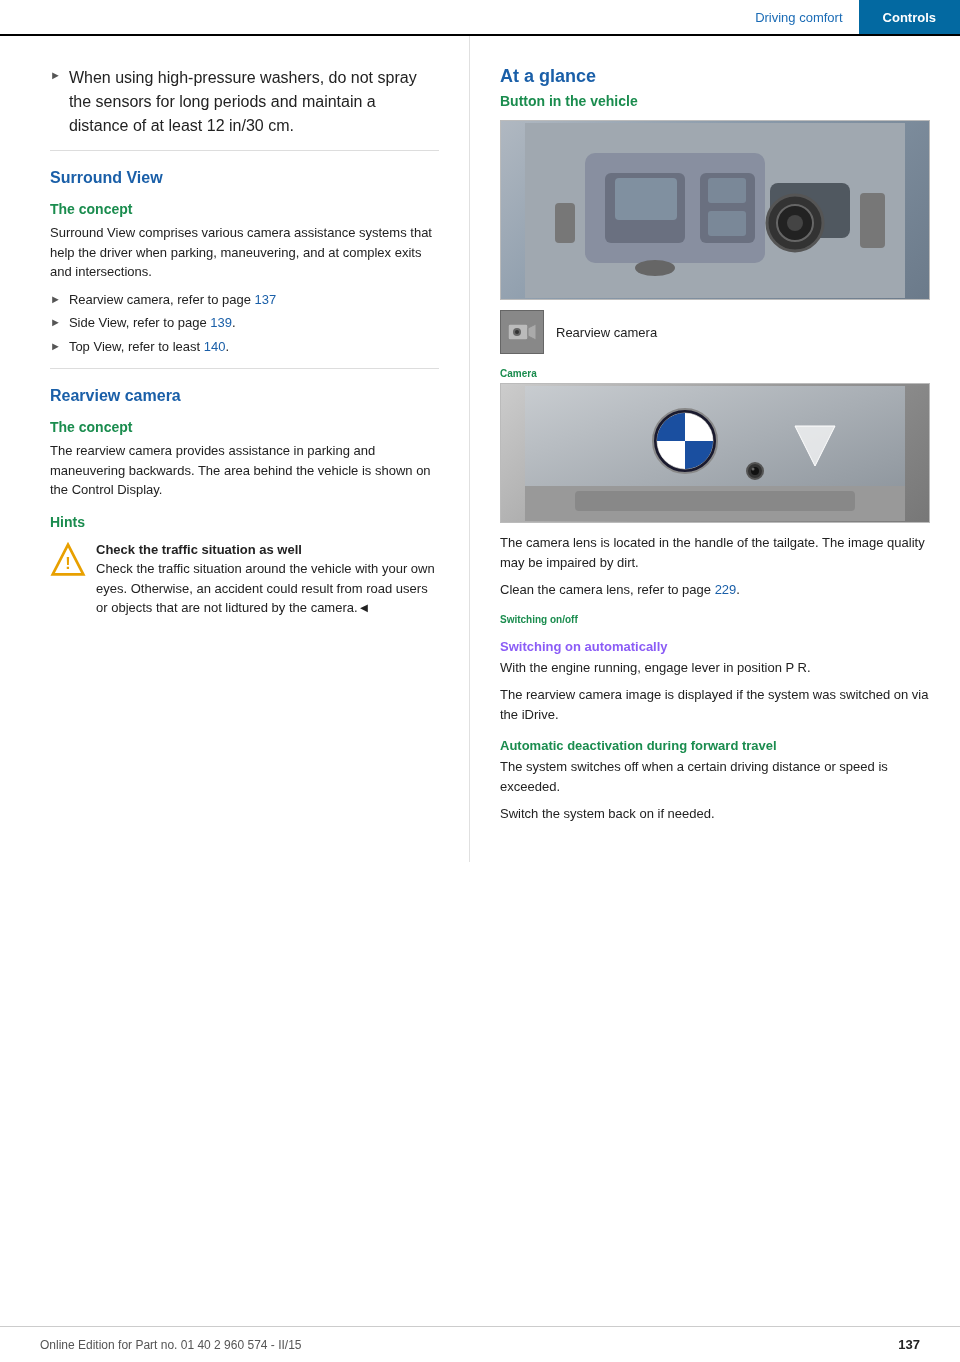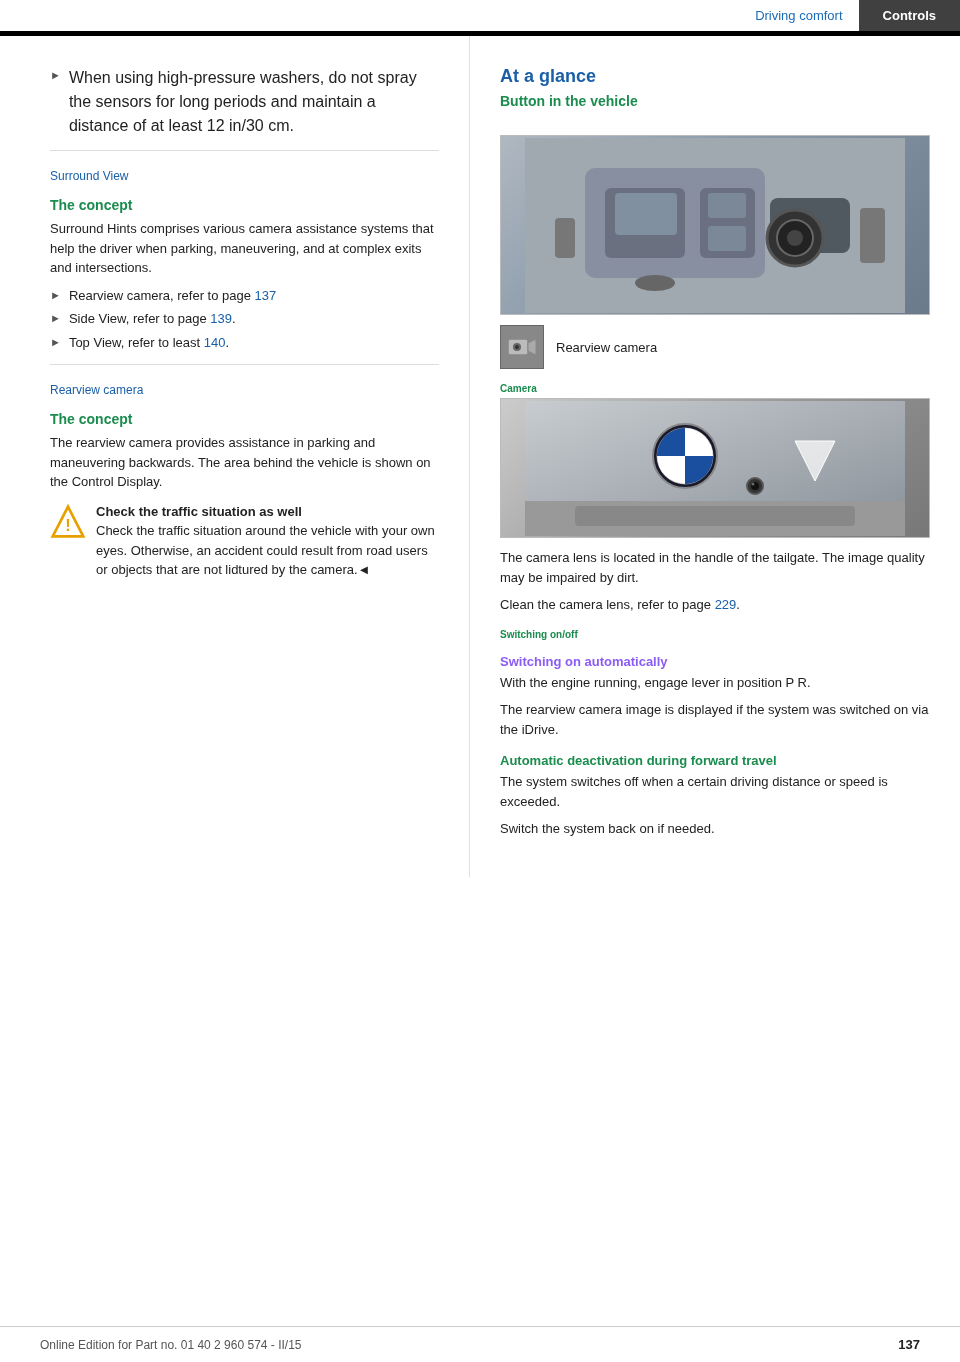--- a/index.html
+++ b/index.html
@@ -9,31 +9,31 @@
       background: #fff;
       width: 960px;
       min-height: 1362px;
       color: #222;
       position: relative;
     }
     .header {
       display: flex;
       justify-content: flex-end;
       align-items: center;
-      border-bottom: 5px solid #000000;
+      border-bottom: 2px solid #000000;
       height: 36px;
       padding-right: 0;
     }
     .header-driving {
       color: #1a6bb5;
       font-size: 13px;
       padding: 0 16px;
     }
     .header-controls {
-      background: #404040;
+      background: #0369a1;
       color: #fff;
       font-size: 13px;
       padding: 0 24px;
       height: 100%;
       display: flex;
       align-items: center;
       font-weight: bold;
     }
     .content-area {
       display: flex;
@@ -43,22 +43,22 @@
       width: 470px;
       padding: 30px 30px 30px 50px;
       border-right: 1px solid #e0e0e0;
     }
     .right-col {
       width: 490px;
       padding: 30px 30px 30px 30px;
     }
     .section-title {
       color: #1a5fa8;
-      font-size: 12px;
-      font-weight: normal;
+      font-size: 16px;
+      font-weight: bold;
       margin-bottom: 10px;
       margin-top: 18px;
     }
     .subsection-title {
       color: #1a8c4e;
       font-size: 14px;
       font-weight: bold;
       margin-bottom: 6px;
       margin-top: 14px;
     }
@@ -72,21 +72,21 @@
     .at-glance-title {
       color: #1a5fa8;
       font-size: 18px;
       font-weight: bold;
       margin-bottom: 6px;
     }
     .button-vehicle-title {
       color: #1a8c4e;
       font-size: 14px;
       font-weight: bold;
-      margin-bottom: 26px;
+      margin-bottom: 11px;
     }
     p {
       font-size: 13px;
       line-height: 1.5;
       margin-bottom: 8px;
     }
     .bullet-item {
       display: flex;
       align-items: flex-start;
       margin-bottom: 4px;
@@ -219,21 +219,21 @@
       <span class="bullet-arrow">►</span>
       <span class="top-bullet-text">When using high-pressure washers, do not spray the sensors for long periods and maintain a distance of at least 12 in/30 cm.</span>
     </div>
 
     <hr class="separator-line">
 
     <div class="section-title">Surround View</div>
 
     <div class="subsection-title">The concept</div>
 
-    <p>Surround Hints comprises various camera assistance systems that help the driver when parking, maneuvering, and at complex exits and intersections.</p>
+    <p>Surround View comprises various camera assistance systems that help the driver when parking, maneuvering, and at complex exits and intersections.</p>
 
     <div class="bullet-item">
       <span class="bullet-arrow">►</span>
       <span>
         <span>Rearview camera, refer to page </span><span class="link-text">137</span><span></span>
       </span>
     </div>
     <div class="bullet-item">
       <span class="bullet-arrow">►</span>
       <span>
@@ -248,20 +248,21 @@
     </div>
 
     <hr class="separator-line">
 
     <div class="section-title">Rearview camera</div>
 
     <div class="subsection-title">The concept</div>
 
     <p>The rearview camera provides assistance in parking and maneuvering backwards. The area behind the vehicle is shown on the Control Display.</p>
 
+    <div class="subsection-title">Hints</div>
 
     <div class="warning-box">
       <svg class="warning-icon" viewBox="0 0 40 40" xmlns="http://www.w3.org/2000/svg">
         <polygon points="20,3 37,36 3,36" fill="none" stroke="#e8a000" stroke-width="3"></polygon>
         <text x="20" y="30" text-anchor="middle" font-size="18" font-weight="bold" fill="#e8a000">!</text>
       </svg>
       <div class="warning-text">
         <strong>Check the traffic situation as well</strong><br>
         <span>Check the traffic situation around the vehicle with your own eyes. Otherwise, an accident could result from road users or objects that are not lidtured by the camera.◄</span>
       </div>

